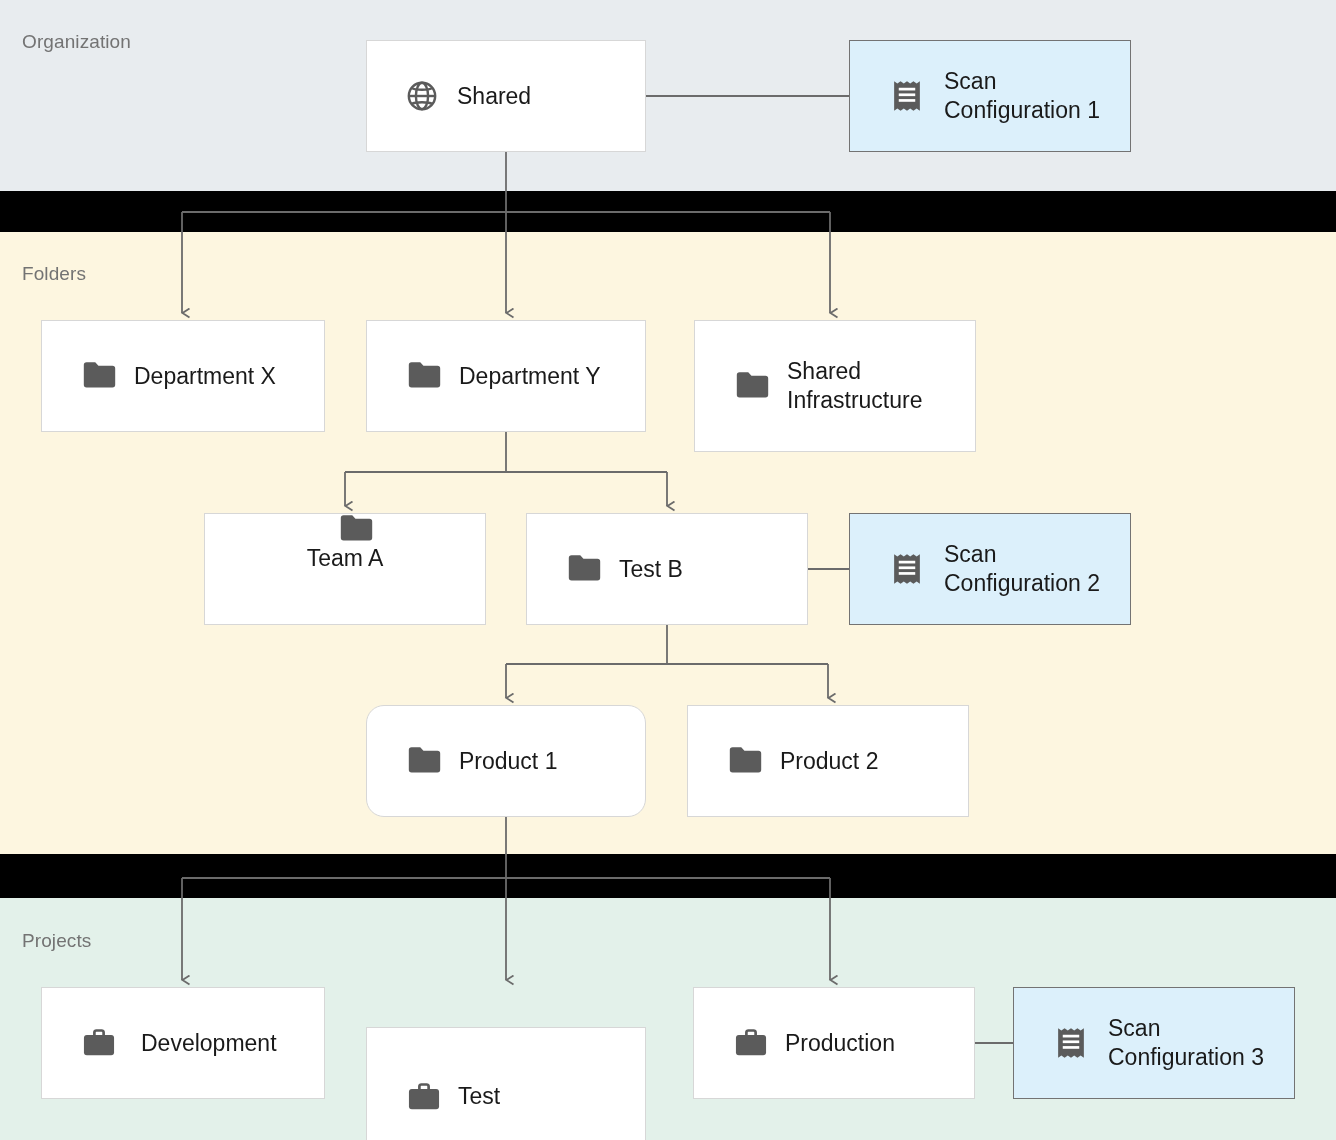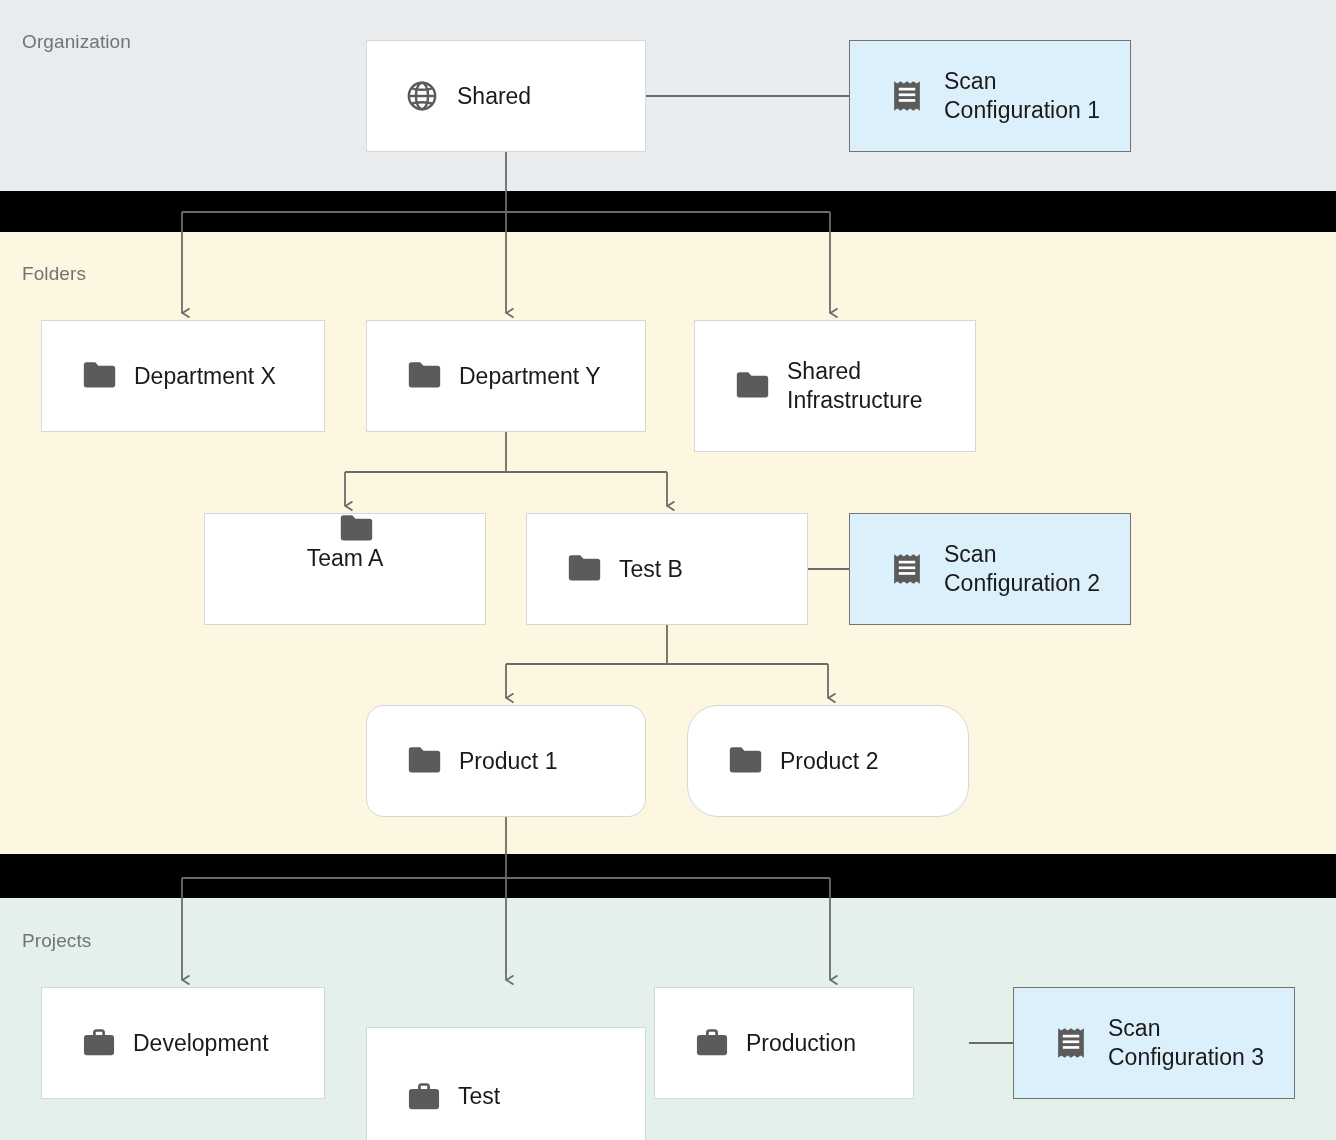--- a/index.html
+++ b/index.html
@@ -187,51 +187,51 @@
   <div class="node gap-folder" style="left:366px;top:705px;width:280px;height:112px;border-radius:18px;">
     <span class="ico">
       <svg width="35" height="30" viewBox="0 0 30 26">
         <path fill="#5b5b5b" d="M1.4 3.4 a2.4 2.4 0 0 1 2.4-2.4 h7.5 l2.8 3.2 h12.1 a2.4 2.4 0 0 1 2.4 2.4
                  v13.9 a2.4 2.4 0 0 1-2.4 2.4 h-22.4 a2.4 2.4 0 0 1-2.4-2.4 z"></path>
       </svg>
     </span>
     <span class="txt">Product 1</span>
   </div>
 
-  <div class="node gap-folder" style="left:687px;top:705px;width:282px;height:112px;border-radius:31px;">
+  <div class="node gap-folder" style="left:687px;top:705px;width:282px;height:112px;">
     <span class="ico">
       <svg width="35" height="30" viewBox="0 0 30 26">
         <path fill="#5b5b5b" d="M1.4 3.4 a2.4 2.4 0 0 1 2.4-2.4 h7.5 l2.8 3.2 h12.1 a2.4 2.4 0 0 1 2.4 2.4
                  v13.9 a2.4 2.4 0 0 1-2.4 2.4 h-22.4 a2.4 2.4 0 0 1-2.4-2.4 z"></path>
       </svg>
     </span>
     <span class="txt">Product 2</span>
   </div>
 
-  <div class="node gap-brief" style="left:41px;top:987px;width:284px;height:112px;">
+  <div class="node gap-brief" style="left:41px;top:987px;width:284px;height:112px;gap:8px;">
     <span class="ico">
       <svg width="34" height="32" viewBox="0 0 28 26">
         <path fill="none" stroke="#5b5b5b" stroke-width="2.2" d="M10.2 6.4 V4.3 a1.6 1.6 0 0 1 1.6-1.6 h4.4 a1.6 1.6 0 0 1 1.6 1.6 V6.4"></path>
         <rect x="1.6" y="6.4" width="24.8" height="16.6" rx="2.4" fill="#5b5b5b"></rect>
       </svg>
     </span>
     <span class="txt">Development</span>
   </div>
 
   <div class="node gap-brief" style="left:366px;top:987px;width:280px;height:139px;margin-top:40px;">
     <span class="ico">
       <svg width="34" height="32" viewBox="0 0 28 26">
         <path fill="none" stroke="#5b5b5b" stroke-width="2.2" d="M10.2 6.4 V4.3 a1.6 1.6 0 0 1 1.6-1.6 h4.4 a1.6 1.6 0 0 1 1.6 1.6 V6.4"></path>
         <rect x="1.6" y="6.4" width="24.8" height="16.6" rx="2.4" fill="#5b5b5b"></rect>
       </svg>
     </span>
     <span class="txt">Test</span>
   </div>
 
-  <div class="node gap-brief" style="left:654px;top:987px;width:260px;height:112px;">
+  <div class="node gap-brief" style="left:693px;top:987px;width:282px;height:112px;">
     <span class="ico">
       <svg width="34" height="32" viewBox="0 0 28 26">
         <path fill="none" stroke="#5b5b5b" stroke-width="2.2" d="M10.2 6.4 V4.3 a1.6 1.6 0 0 1 1.6-1.6 h4.4 a1.6 1.6 0 0 1 1.6 1.6 V6.4"></path>
         <rect x="1.6" y="6.4" width="24.8" height="16.6" rx="2.4" fill="#5b5b5b"></rect>
       </svg>
     </span>
     <span class="txt">Production</span>
   </div>
 
   <div class="node scan gap-scan" style="left:1013px;top:987px;width:282px;height:112px;">

